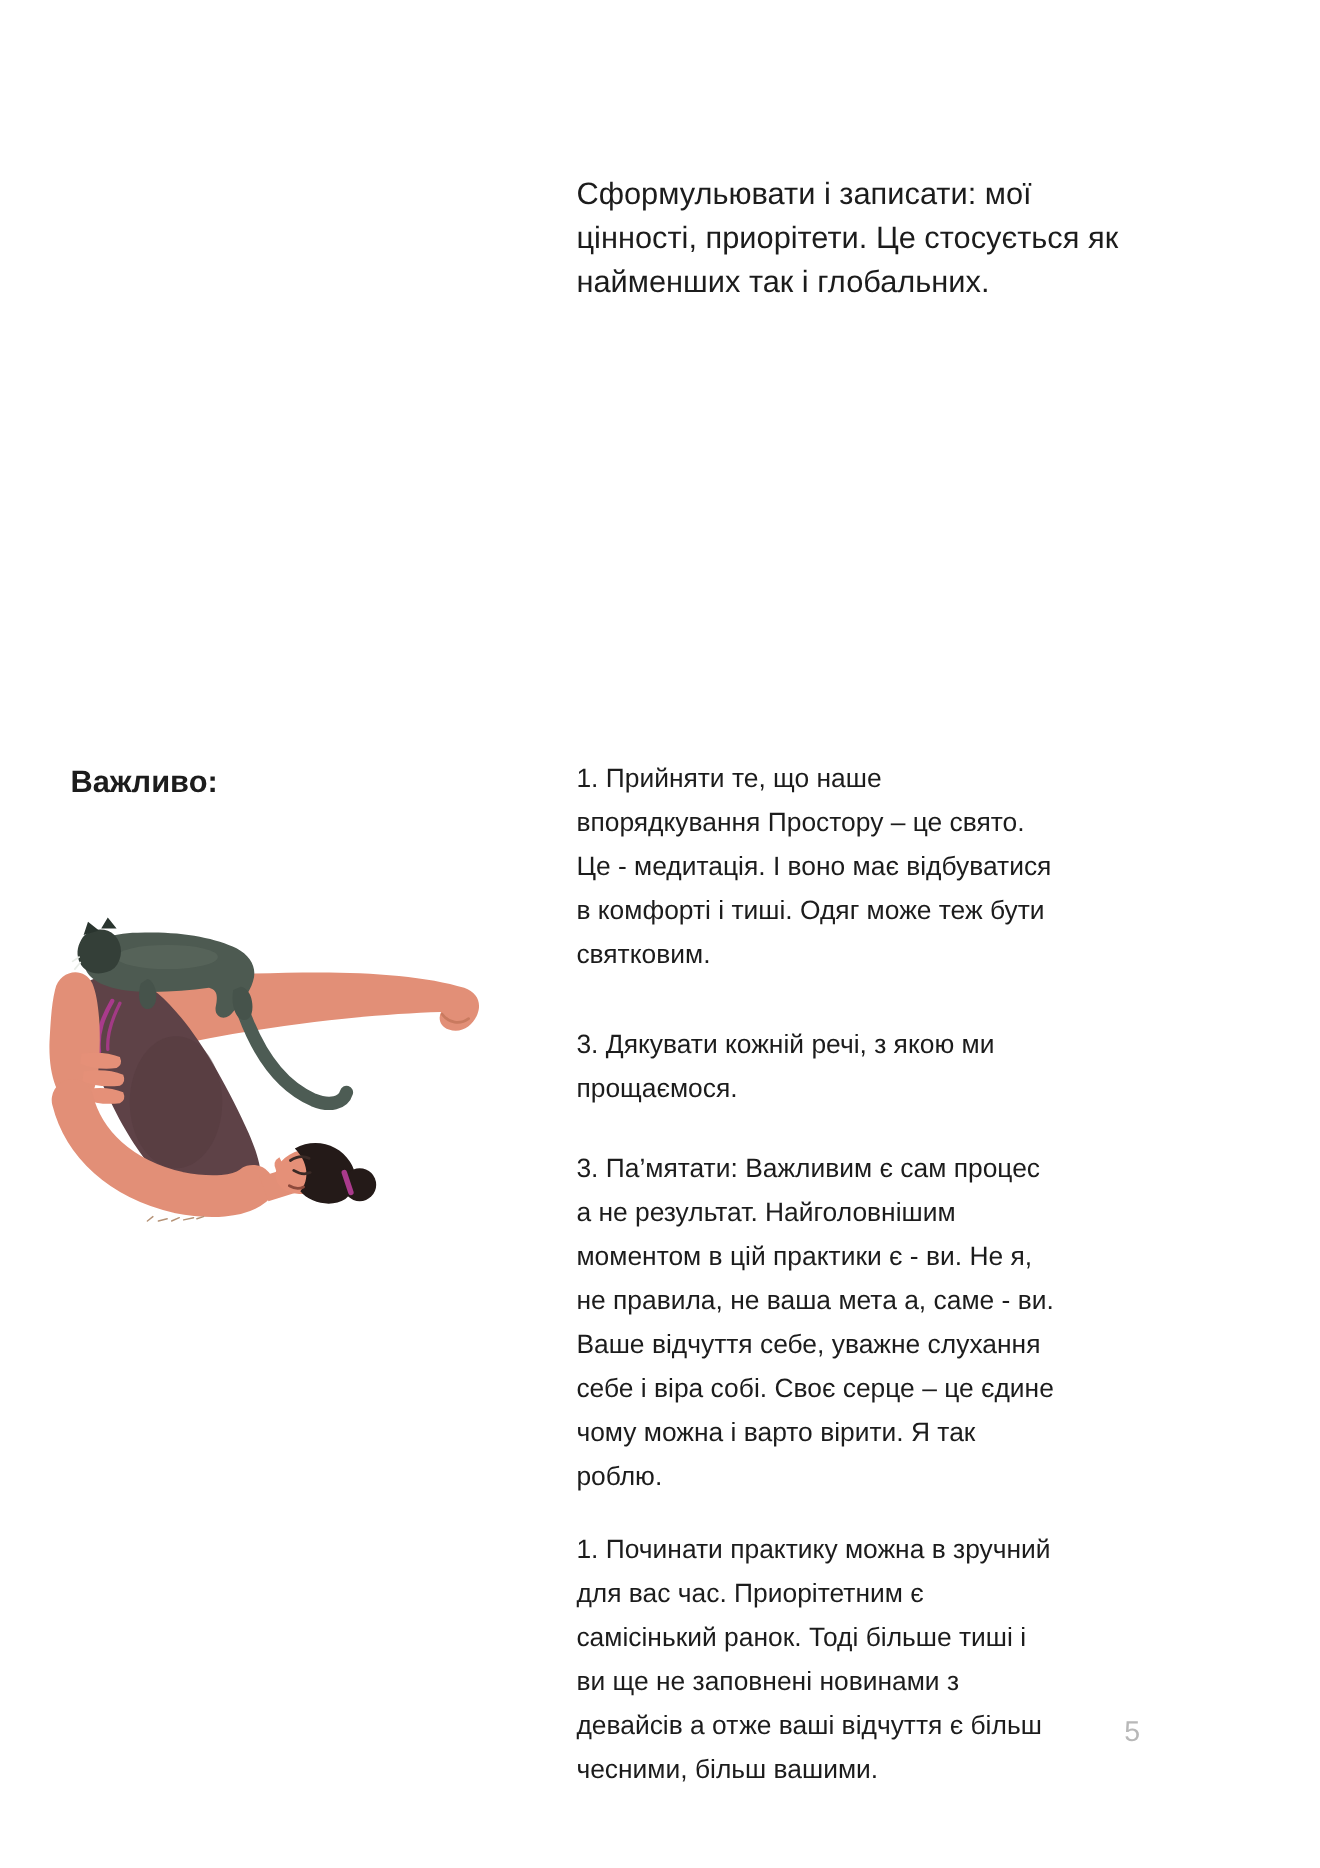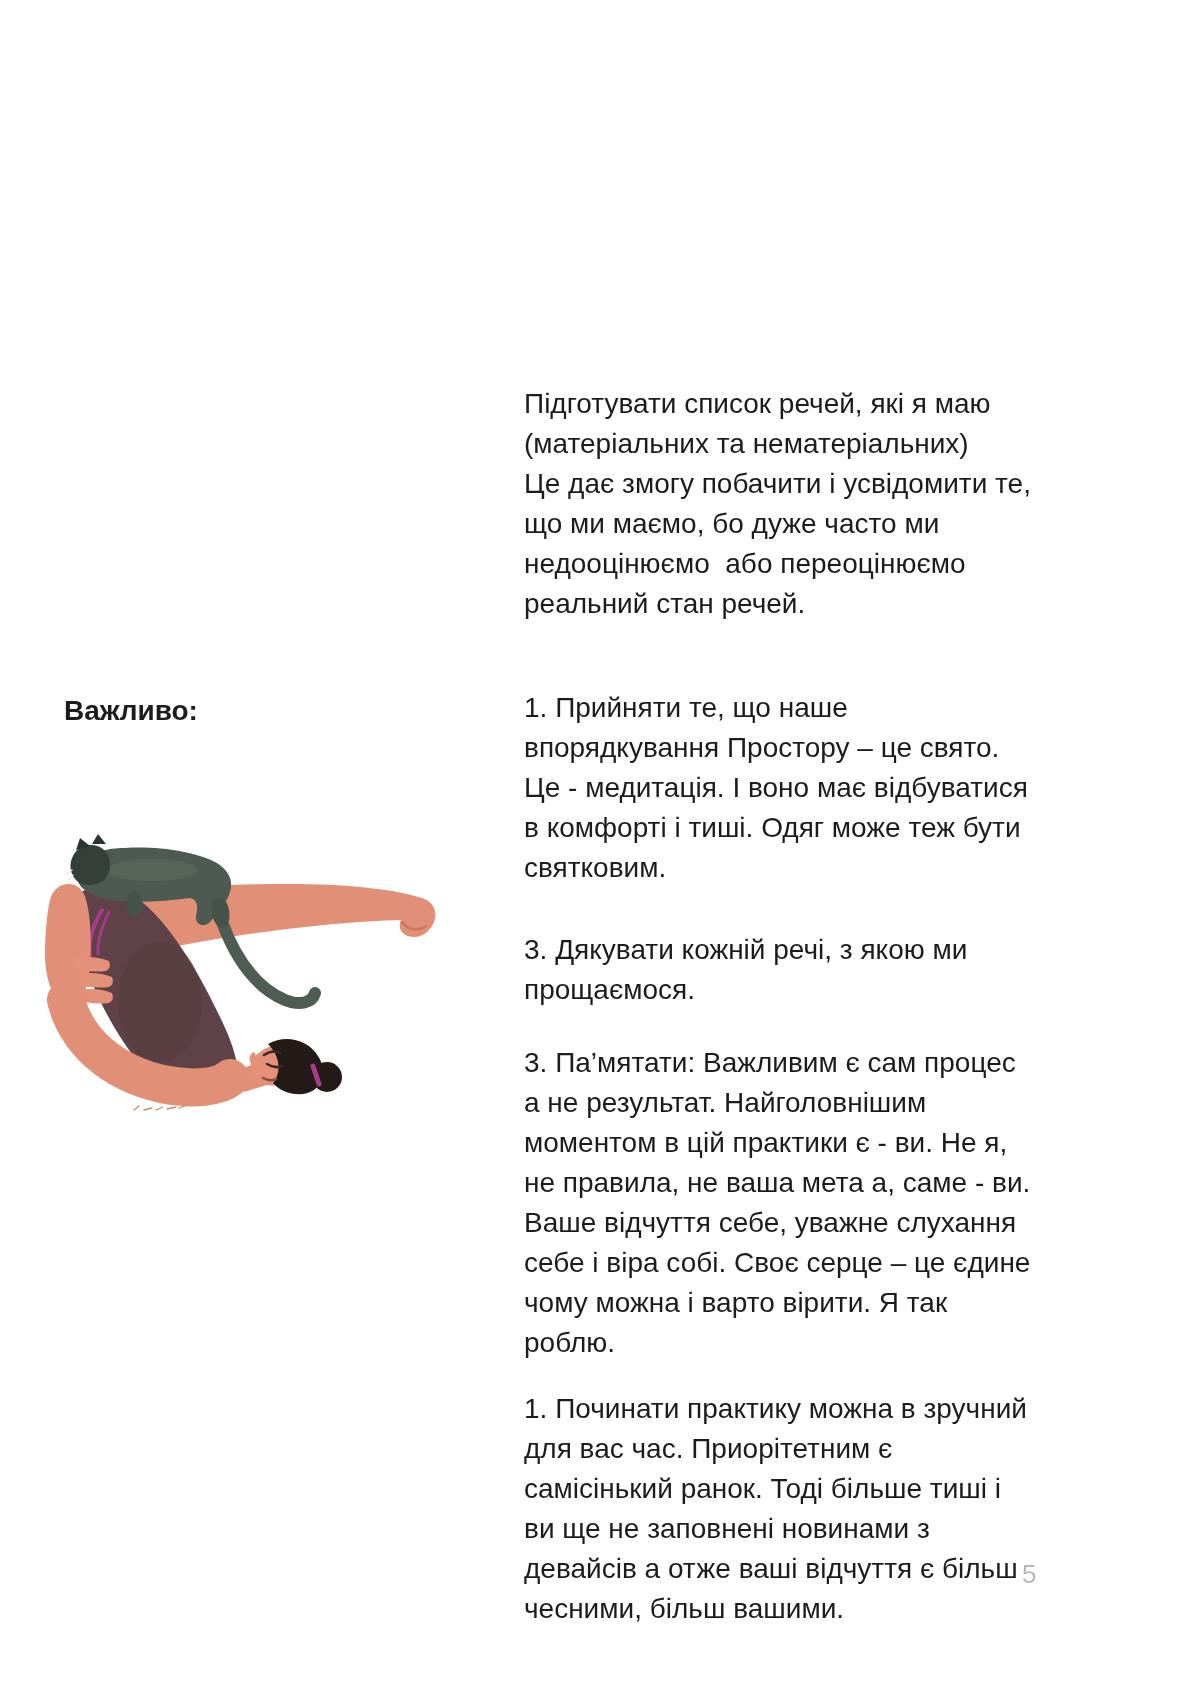--- a/index.html
+++ b/index.html
@@ -21,49 +21,46 @@
     margin:0;font-size:28px;line-height:40px;font-weight:700;
   }
   .textblock h2 .reg{font-weight:400;}
   .textblock p{margin:0;}
   .important{
     left:64px;top:691px;
     font-size:28px;line-height:40px;font-weight:700;
   }
   .step{
     left:524px;width:640px;
-    font-size:28px;line-height:40px;
+    font-size:24px;line-height:40px;
     white-space:pre-wrap;
   }
   #step-1{top:688px;}
   #step-2{top:930px;}
   #step-3{top:1043px;}
   #step-4{top:1389px;}
   #sec-values{top:76px;}
   #sec-assessment{top:304px;}
   .pagenum{
     left:1022px;top:1560px;
     font-size:26px;line-height:28px;
     color:#b8b8b8;
   }
   #illustration{left:30px;top:772px;}
 </style>
 </head>
 <body>
 
 <section class="abs textblock" id="sec-values">
+  <p>Сформульювати і записати: мої
+цінності, приорітети. Це стосується як
+найменших так і глобальних.</p>
 </section>
 
 <section class="abs textblock" id="sec-assessment">
-  <p>Підготувати список речей, які я маю
-(матеріальних та нематеріальних)
-Це дає змогу побачити і усвідомити те,
-що ми маємо, бо дуже часто ми
-недооцінюємо  або переоцінюємо
-реальний стан речей.</p>
 </section>
 
 <div class="abs important">Важливо:</div>
 
 <div class="abs step" id="step-1">1. Прийняти те, що наше
 впорядкування Простору – це свято.
 Це - медитація. І воно має відбуватися
 в комфорті і тиші. Одяг може теж бути
 святковим.</div>
 <div class="abs step" id="step-2">3. Дякувати кожній речі, з якою ми

